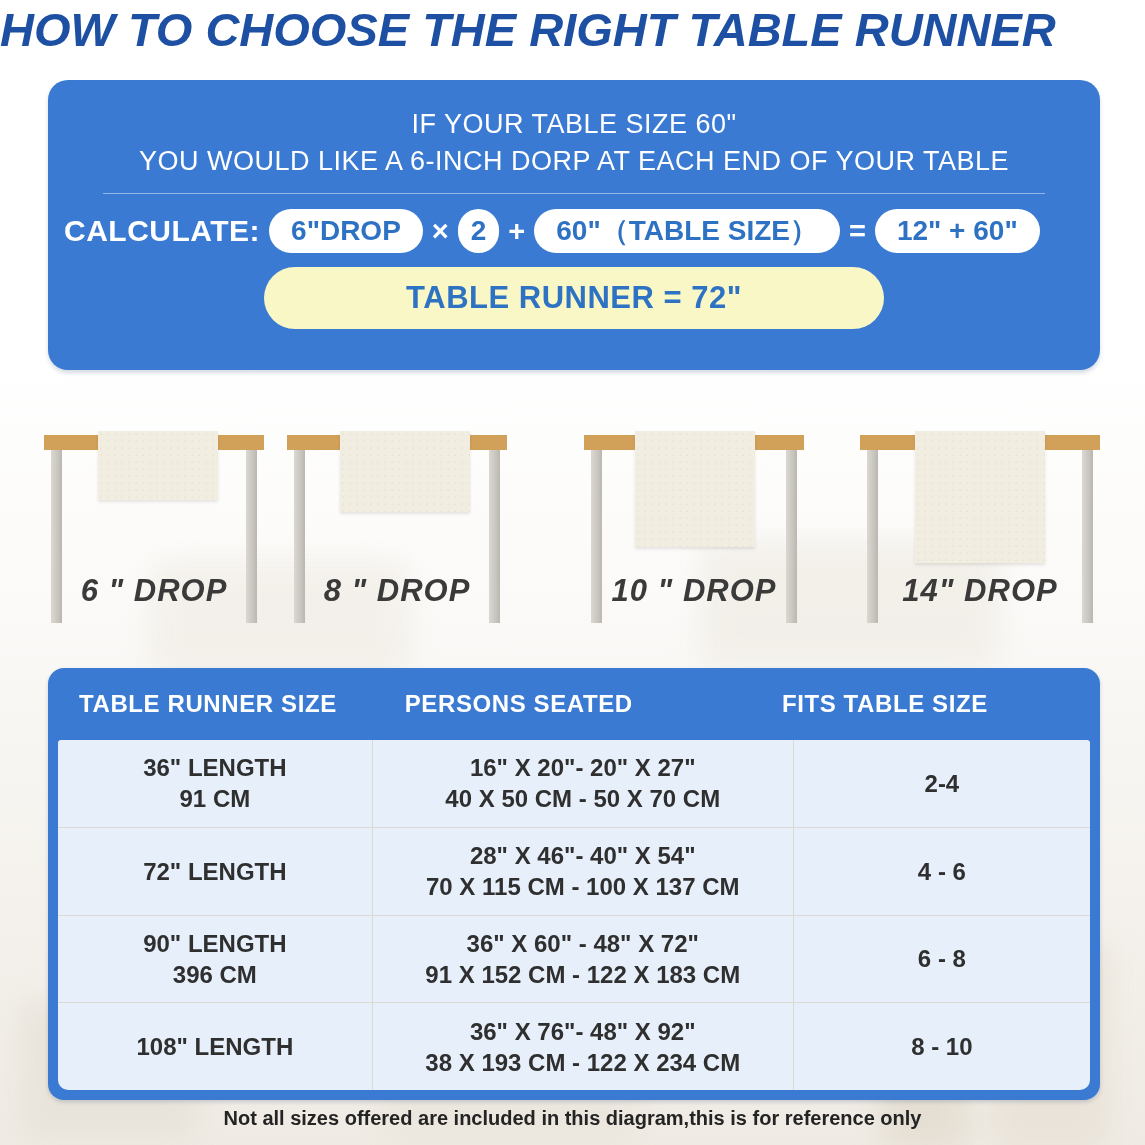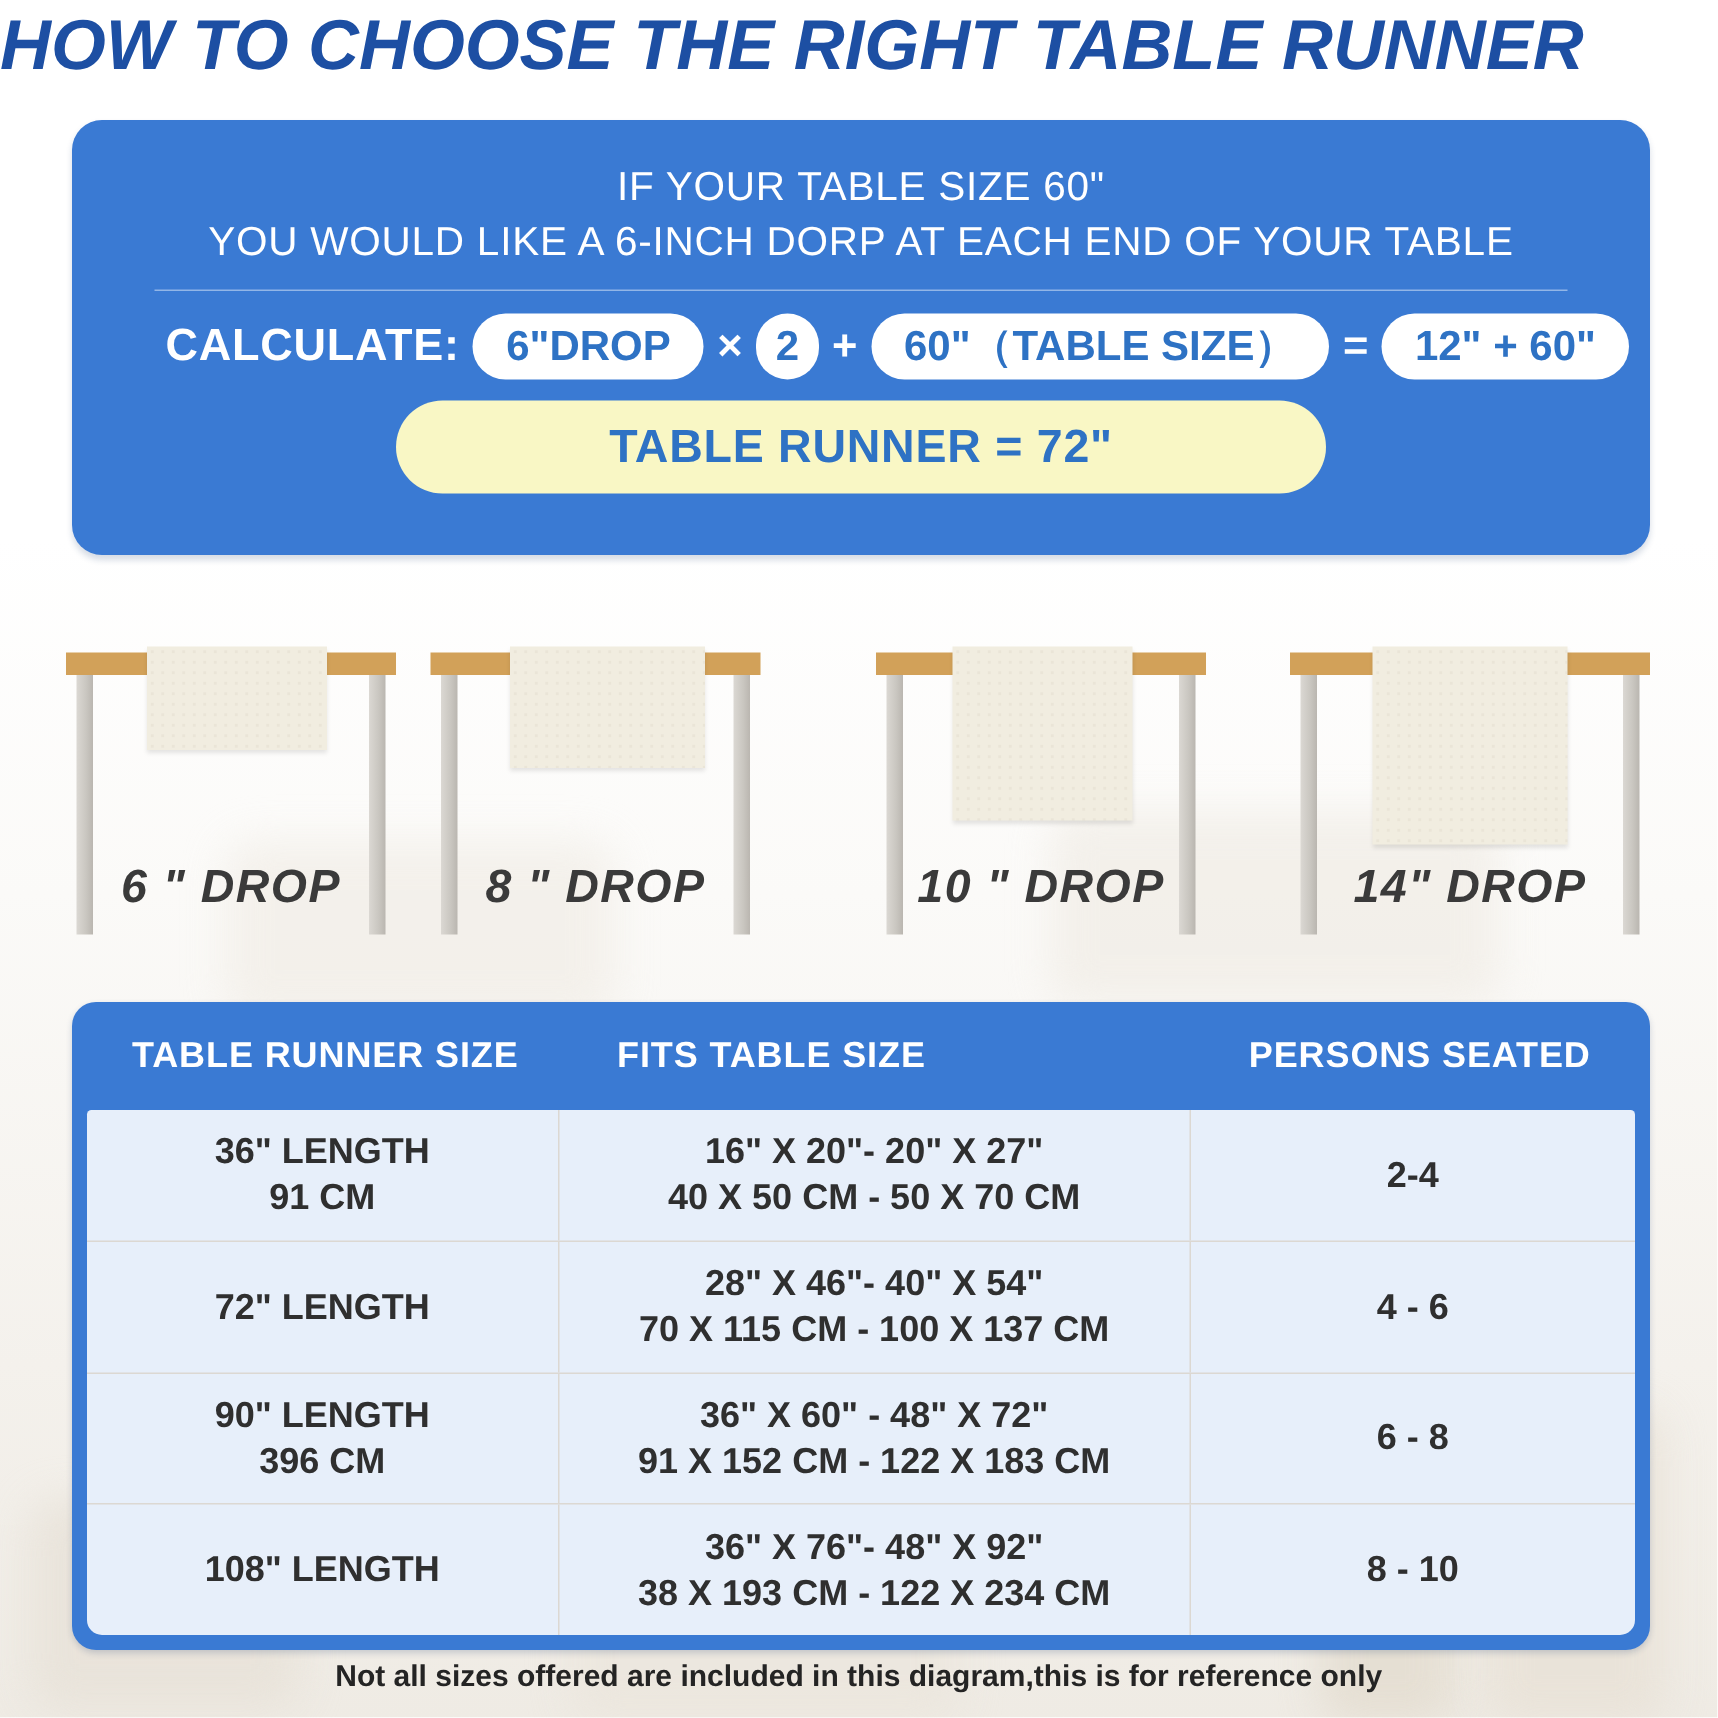--- a/index.html
+++ b/index.html
@@ -32,21 +32,21 @@
   .info-panel{
     position:absolute;left:48px;top:80px;width:1052px;height:290px;
     background:#3a7ad3;border-radius:20px;
     box-shadow:0 3px 4px rgba(30,60,110,.18);
   }
   .info-lines{padding-top:26px;text-align:center;color:#ffffff;}
   .info-line{font-size:27px;font-weight:400;letter-spacing:.5px;line-height:37px;}
   .panel-divider{height:1px;background:rgba(255,255,255,.45);margin:13px 55px 0 55px;}
   .calc-row{
     display:flex;align-items:center;gap:9px;
-    margin:15px 14px 0 16px;white-space:nowrap;justify-content:flex-end;
+    margin:15px 14px 0 16px;white-space:nowrap;
   }
   .calc-label{color:#ffffff;font-size:30px;font-weight:bold;letter-spacing:.5px;}
   .pill{
     background:#ffffff;color:#2e72c4;font-weight:bold;font-size:28px;
     border-radius:999px;padding:8px 22px;line-height:1;
   }
   .pill.circle{padding:8px 13px;}
   .op{color:#ffffff;font-size:29px;font-weight:bold;}
   .result-pill{
     width:620px;margin:14px auto 0 auto;background:#f9f7c5;border-radius:999px;
@@ -82,21 +82,21 @@
   }
 
   
   .size-table{
     position:absolute;left:48px;top:668px;width:1052px;height:432px;
     background:#3a7ad3;border-radius:16px;
     box-shadow:0 2px 4px rgba(30,60,110,.2);
   }
   .thead{display:flex;height:72px;align-items:center;}
   .th{
-    color:#ffffff;font-weight:bold;font-size:24px;letter-spacing:.6px;padding-left:40px;
+    color:#ffffff;font-weight:bold;font-size:24px;text-align:center;letter-spacing:.6px;
   }
   .col-1{width:30.4%;}
   .col-2{width:40.9%;}
   .col-3{width:28.7%;}
   .tbody{
     position:absolute;left:10px;right:10px;top:72px;bottom:10px;
     background:rgba(255,255,255,.88);border-radius:3px 3px 10px 10px;
     display:flex;flex-direction:column;
   }
   .tr{flex:1;display:flex;}
@@ -171,22 +171,22 @@
   <div class="leg leg-left"></div>
   <div class="leg leg-right"></div>
   <div class="tabletop"></div>
   <div class="runner"></div>
   <div class="drop-label">14" DROP</div>
 </div>
 
 <div class="size-table">
   <div class="thead">
     <div class="th col-1">TABLE RUNNER SIZE</div>
+    <div class="th col-3">PERSONS SEATED</div>
     <div class="th col-2">FITS TABLE SIZE</div>
-    <div class="th col-3">PERSONS SEATED</div>
   </div>
   <div class="tbody">
 
     <div class="tr">
       <div class="td col-1">
         <div>36" LENGTH</div>
         <div>91 CM</div>
       </div>
       <div class="td col-2 mid">
         <div>16" X 20"- 20" X 27"</div>

